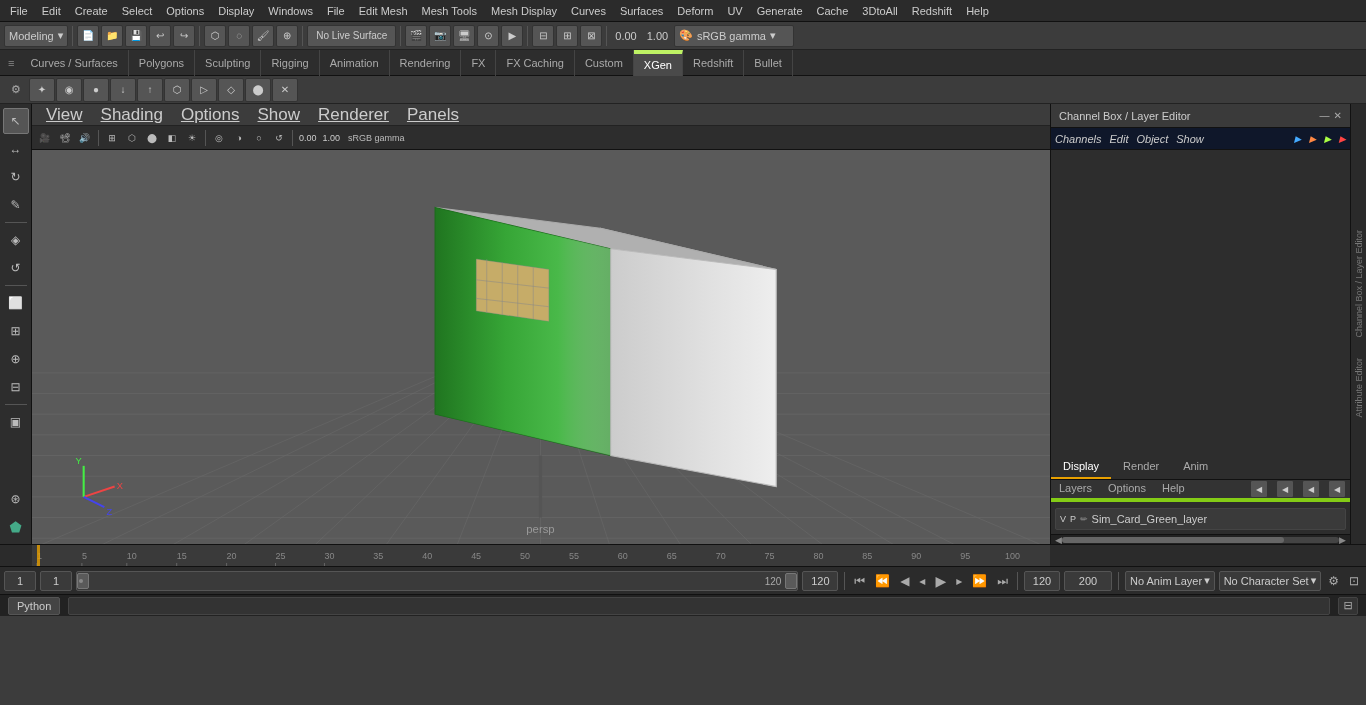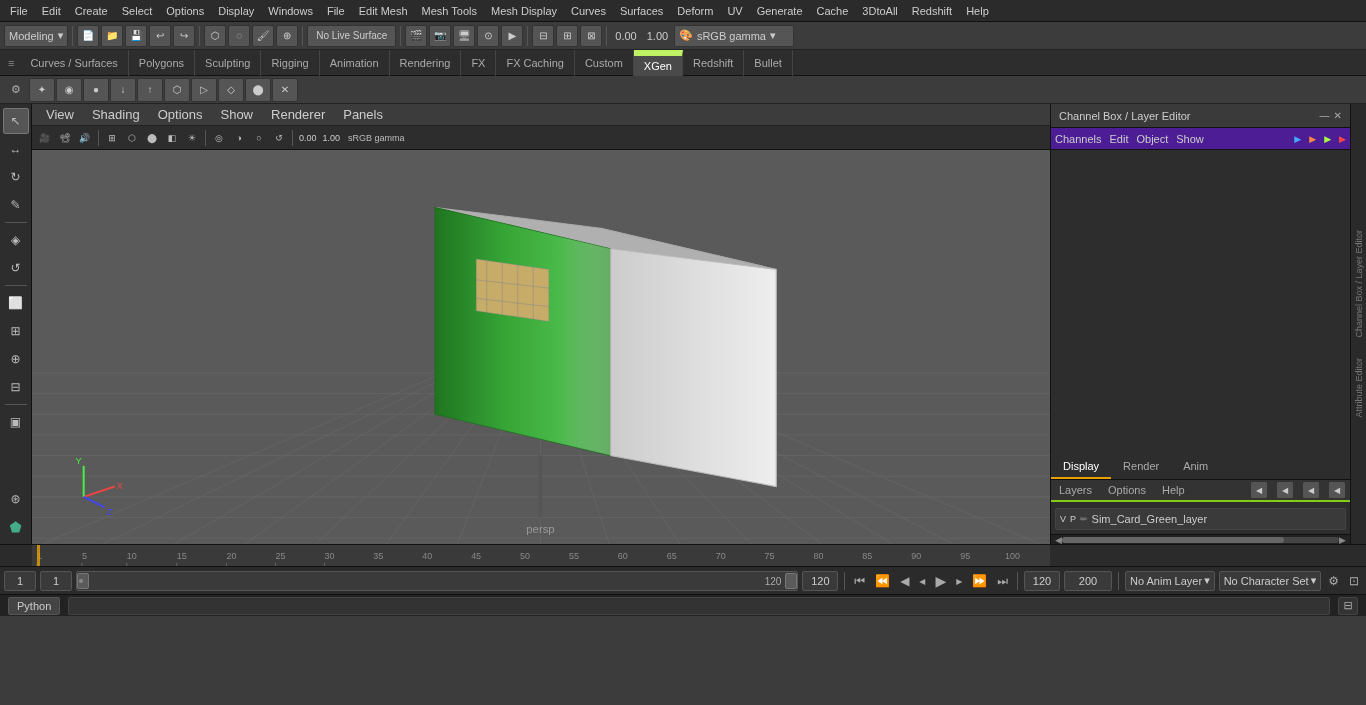--- a/index.html
+++ b/index.html
@@ -42,21 +42,21 @@
     
     #tab-bar {
       display: flex; align-items: center; height: 26px;
       background: #2d2d2d; border-bottom: 1px solid #111;
       padding: 0 2px;
     }
     .tab {
       padding: 4px 10px; font-size: 11px; color: #aaa; cursor: pointer;
       border-right: 1px solid #444; height: 26px; display: flex; align-items: center;
     }
-    .tab.active { background: #4a4a4a; color: #fff; border-top: 6px solid #bef264; }
+    .tab.active { background: #4a4a4a; color: #fff; border-top: 4px solid #bef264; }
 
     
     #workspace {
       display: flex; height: calc(705px - 22px - 28px - 26px - 26px - 22px - 28px - 22px);
     }
 
     
     #left-toolbar {
       width: 32px; background: #2d2d2d; border-right: 1px solid #111;
       display: flex; flex-direction: column; align-items: center;
@@ -88,21 +88,21 @@
     }
     .vt-separator { width: 1px; height: 16px; background: #555; margin: 0 2px; }
 
     
     #viewport-menus {
       display: flex; align-items: center; height: 22px;
       background: #3c3c3c; border-bottom: 1px solid #222;
       padding: 0 6px; gap: 2px;
     }
     .vm-item {
-      padding: 2px 8px; font-size: 13px; color: #ccc; cursor: pointer;
+      padding: 2px 8px; font-size: 17px; color: #ccc; cursor: pointer; text-decoration: underline;
     }
 
     
     #viewport-canvas {
       position: absolute; top: 46px; left: 0; right: 0; bottom: 0;
       background: #666;
     }
 
     
     #right-panel {
@@ -117,22 +117,22 @@
     .rph-title { font-size: 11px; color: #ccc; }
     .rph-btn { cursor: pointer; color: #aaa; font-size: 10px; }
 
     #right-panel-tabs {
       display: flex; height: 24px; background: #2d2d2d; border-bottom: 1px solid #111;
     }
     .rpt { padding: 4px 12px; font-size: 11px; color: #aaa; cursor: pointer; }
     .rpt.active { color: #fff; border-bottom: 2px solid #e8a000; }
 
     #right-panel-submenu {
-      display: flex; height: 22px; background: #333; border-bottom: 2px solid #84cc16;
-      align-items: center; padding: 0 4px; gap: 8px;
+      display: flex; height: 22px; background: #333; border-bottom: 4px solid #84cc16;
+      align-items: flex-start; padding: 0 4px; gap: 8px;
     }
     .rpsm { font-size: 11px; color: #aaa; cursor: pointer; padding: 2px 4px; }
 
     
     #layer-section {
       padding: 4px;
     }
     .layer-tb-btn {
       width: 18px; height: 18px; background: #555; border: 1px solid #333;
       border-radius: 2px; cursor: pointer; font-size: 8px; color: #ccc;
@@ -449,21 +449,21 @@
 
   <div id="right-panel">
     <div id="right-panel-header">
       <span class="rph-title">Channel Box / Layer Editor</span>
       <div style="display:flex;gap:4px;">
         <span class="rph-btn">—</span>
         <span class="rph-btn">✕</span>
       </div>
     </div>
 
-    <div style="display:flex;align-items:center;height:22px;background:#4c1d95;border-bottom:1px solid #111;padding:0 4px;gap:8px;">
+    <div style="display:flex;align-items:center;height:22px;background:#0f172a;border-bottom:1px solid #111;padding:0 4px;gap:8px;font-style:italic;">
       <span style="font-size:11px;color:#ccc;cursor:pointer;">Channels</span>
       <span style="font-size:11px;color:#ccc;cursor:pointer;">Edit</span>
       <span style="font-size:11px;color:#ccc;cursor:pointer;">Object</span>
       <span style="font-size:11px;color:#ccc;cursor:pointer;">Show</span>
       <div style="flex:1;"></div>
 
       <span style="color:#4af;font-size:9px;">▶</span>
       <span style="color:#f84;font-size:9px;">▶</span>
       <span style="color:#af4;font-size:9px;">▶</span>
       <span style="color:#f44;font-size:9px;">▶</span>

